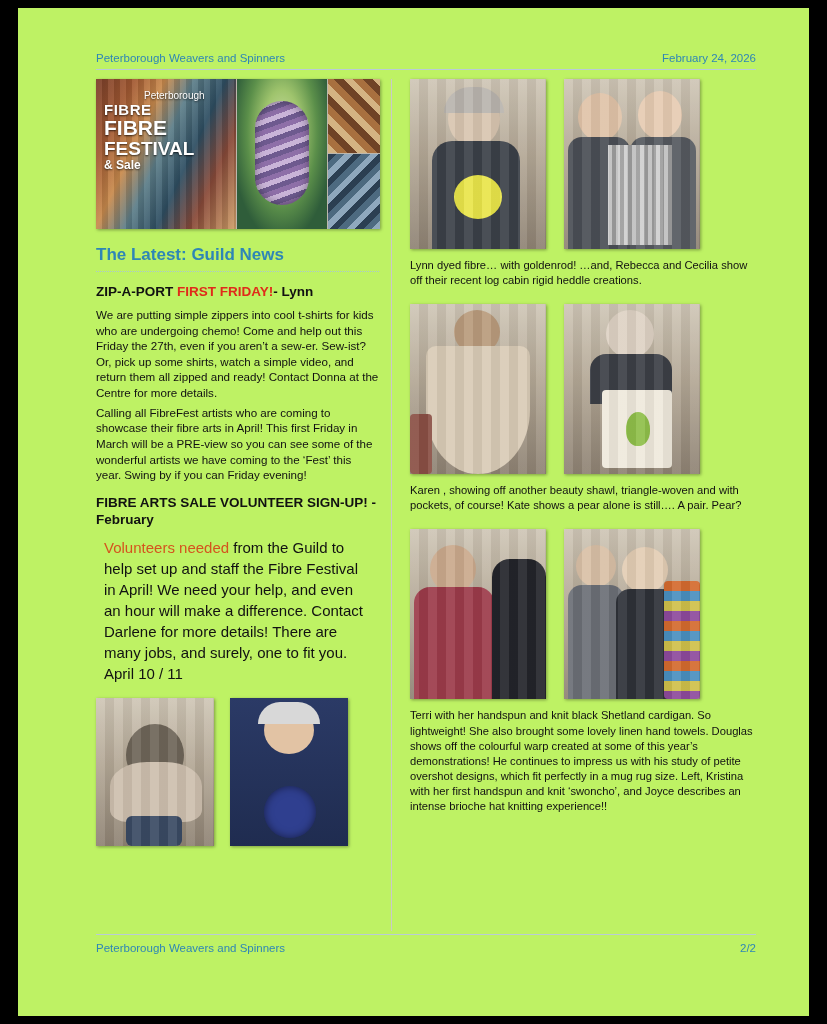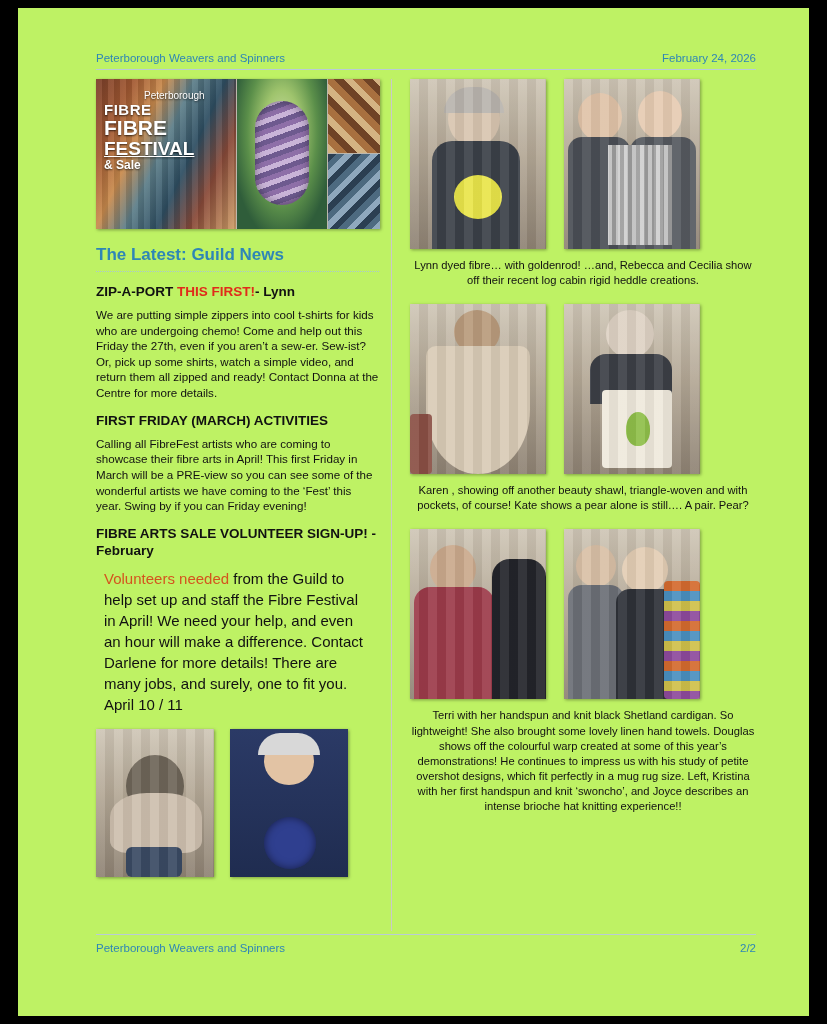--- a/index.html
+++ b/index.html
@@ -78,21 +78,21 @@
     background: repeating-linear-gradient(90deg, rgba(255,255,255,0.06) 0 6px, rgba(0,0,0,0.10) 6px 12px);
   }
   .banner .btext {
     position: absolute; left: 8px; top: 12px; width: 130px;
     color: #ffffff; font-weight: bold; line-height: 1.05;
     text-shadow: 0 1px 2px rgba(0,0,0,0.7);
   }
   .banner .btext .t1 { font-size: 10px; font-weight: normal; padding-left: 40px; }
   .banner .btext .t2 { font-size: 15px; letter-spacing: .5px; }
   .banner .btext .t3 { font-size: 21px; }
-  .banner .btext .t4 { font-size: 19px; text-decoration: underline; }
+  .banner .btext .t4 { font-size: 19px; }
   .banner .btext .t5 { font-size: 12px; }
   .banner .b2 {
     position: absolute; left: 141px; top: 0; width: 90px; height: 150px;
     background:
       radial-gradient(ellipse at 50% 35%, #cfe0a8 0%, #9fc46d 30%, #5b8f4a 55%, #2f5d3a 80%),
       linear-gradient(180deg, #b7cfa0, #4e7a46);
   }
   .banner .b2 .coil {
     position: absolute; left: 18px; top: 22px; width: 54px; height: 104px;
     border-radius: 28px;
@@ -169,21 +169,20 @@
   .grid2 {
     display: flex;
     gap: 18px;
   }
   .grid2 .photo { width: 136px; height: 170px; }
   .cap {
     font-size: 11.2px;
     line-height: 1.35;
     color: #111;
     margin: 9px 0 0 0;
-    text-align: center;
   }
 
   
   .ftr {
     position: absolute;
     left: 0;
     bottom: 18px;
     width: 660px;
     display: flex;
     justify-content: space-between;
@@ -221,24 +220,23 @@
           </div>
           <div class="b2">
               <div class="coil"></div>
             </div>
           <div class="b3"></div>
           <div class="b4"></div>
         </div>
 
         <h2 class="section">The Latest: Guild News</h2>
 
-        <h3 class="sub"><span>ZIP-A-PORT </span><span class="red">THIS FIRST!</span><span>- Lynn</span></h3>
+        <h3 class="sub"><span>ZIP-A-PORT </span><span class="red">FIRST FRIDAY!</span><span>- Lynn</span></h3>
         <p class="body">We are putting simple zippers into cool t-shirts for kids who are undergoing chemo!  Come and help out this Friday the 27th, even if you aren’t a sew-er.  Sew-ist?  Or, pick up some shirts, watch a simple video, and return them all zipped and ready!  Contact Donna at the Centre for more details.</p>
 
-        <h3 class="sub">FIRST FRIDAY (MARCH) ACTIVITIES</h3>
         <p class="body">Calling all FibreFest artists who are coming to showcase their fibre arts in April!  This first Friday in March will be a PRE-view so you can see some of the wonderful artists we have coming to the ‘Fest’ this year.  Swing by if you can Friday evening!</p>
 
         <h3 class="sub">FIBRE ARTS SALE VOLUNTEER SIGN-UP! - February</h3>
         <p class="big"><span class="orange">Volunteers needed</span><span> from the Guild to help set up and staff the Fibre Festival in April!  We need your help, and even an hour will make a difference.  Contact Darlene for more details!  There are many jobs, and surely, one to fit you.  April 10 / 11</span></p>
 
         <div class="left-photos">
           <div class="photo ph-room">
             <div class="fig-person" style="left:30px; top:26px; width:58px; height:62px; background:#6e6558; border-radius:50%;"></div>
             <div class="fig-person" style="left:14px; top:64px; width:92px; height:60px; background:#cdbfae; border-radius:40% 40% 20% 20%;"></div>
             <div class="fig-person" style="left:30px; top:118px; width:56px; height:30px; background:#3a4a63; border-radius:6px;"></div>

